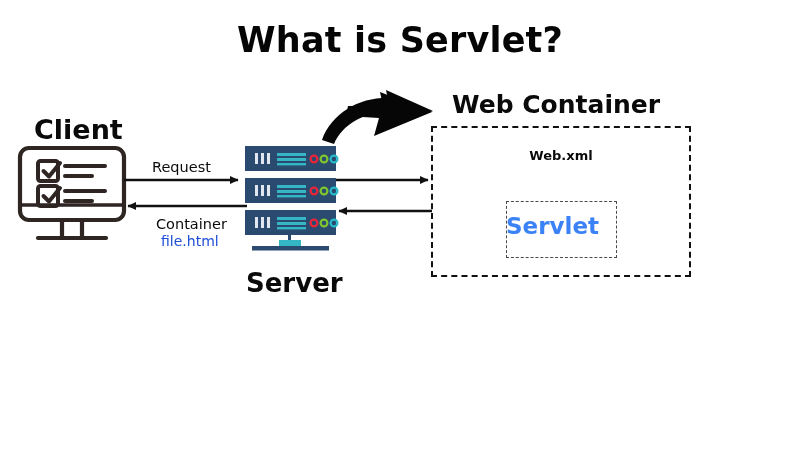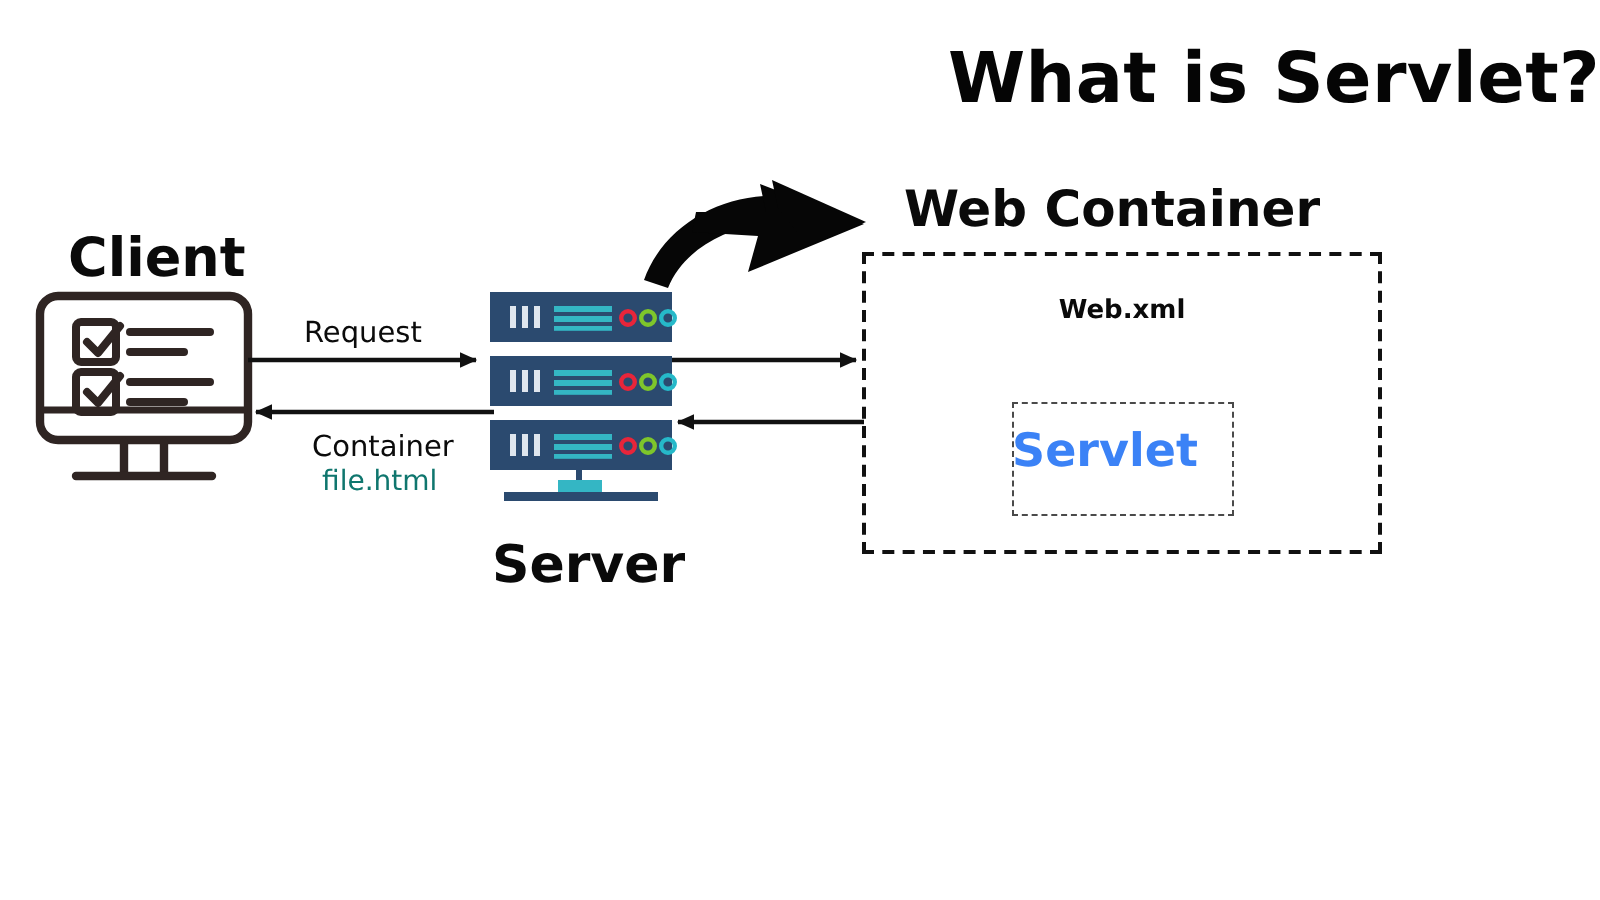--- a/index.html
+++ b/index.html
@@ -21,21 +21,21 @@
     width: 800px;
     height: 450px;
   }
   .abs { position: absolute; }
 
   
   #page-title {
     left: 0;
     top: 20px;
     width: 800px;
-    text-align: right;
+    text-align: center;
     font-size: 35px;
     font-weight: 700;
     letter-spacing: 0.2px;
     color: #050505;
   }
 
   
   .node-label {
     font-weight: 700;
     color: #0a0a0a;
@@ -65,21 +65,21 @@
     color: #0b0b0b;
     white-space: nowrap;
   }
   #request-label { left: 152px; top: 159px; }
   #response-label { left: 156px; top: 216px; }
   #file-label {
     left: 161px;
     top: 233px;
     font-size: 14px;
     font-weight: 400;
-    color: #0f766e;
+    color: #1d4ed8;
     white-space: nowrap;
   }
 
   
   #web-container-box {
     left: 431px;
     top: 126px;
     width: 260px;
     height: 151px;
     border: 2.4px dashed #111111;

